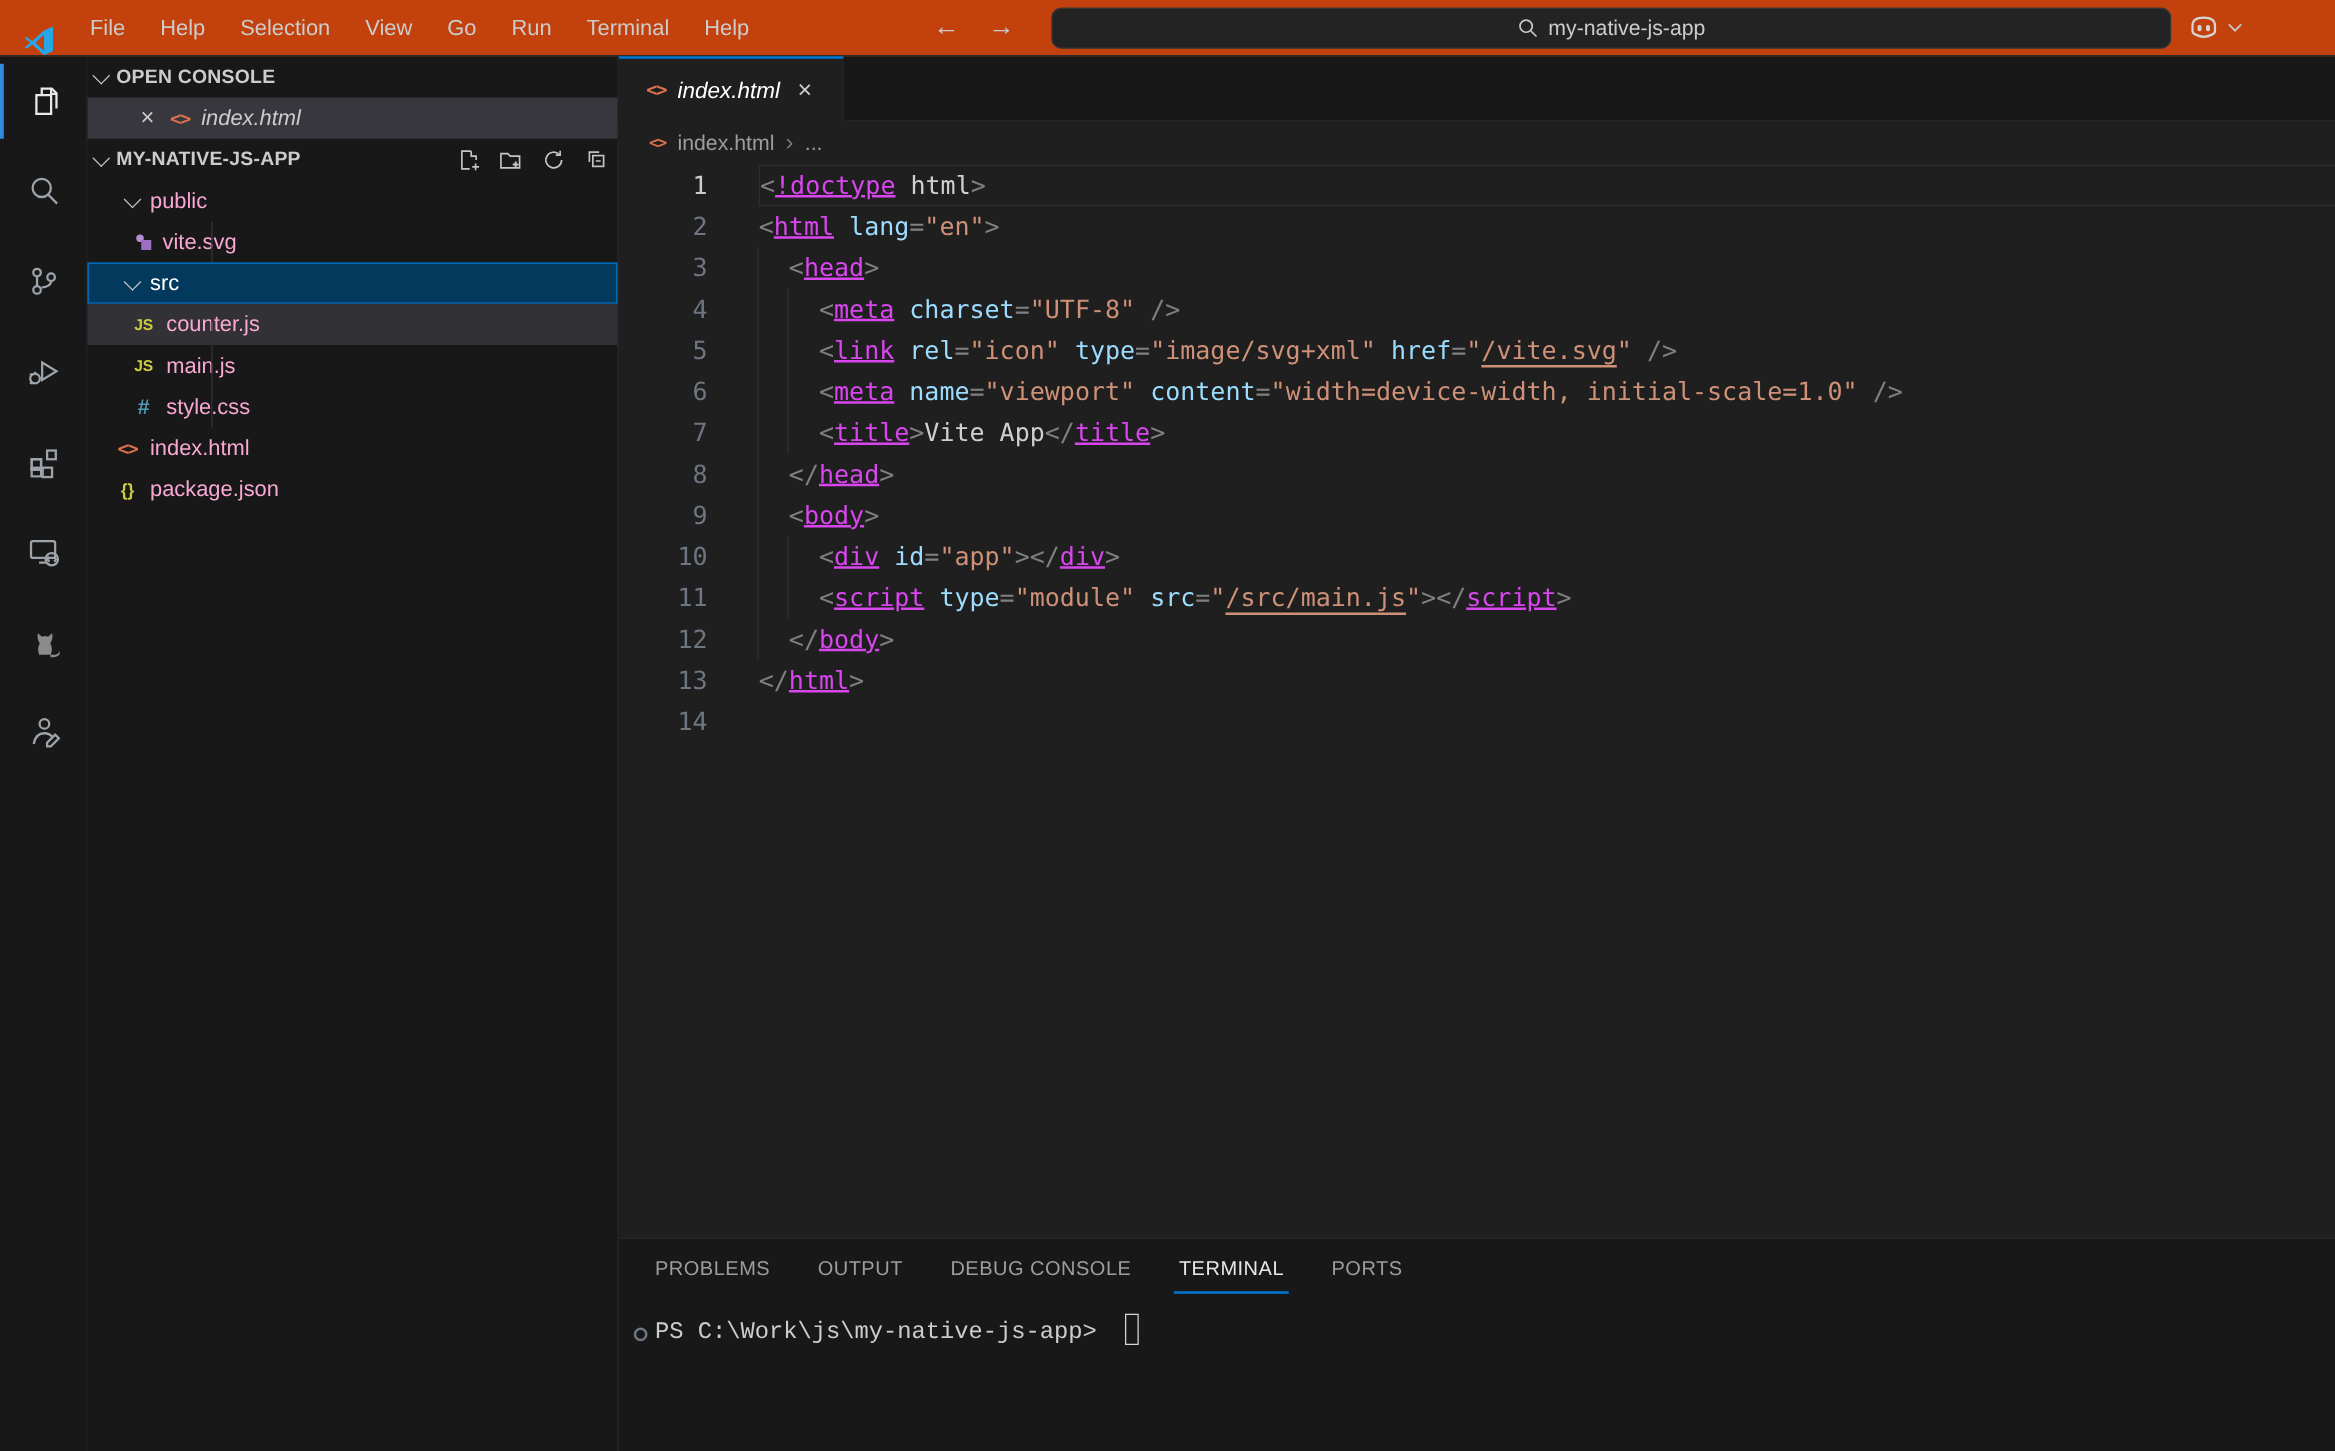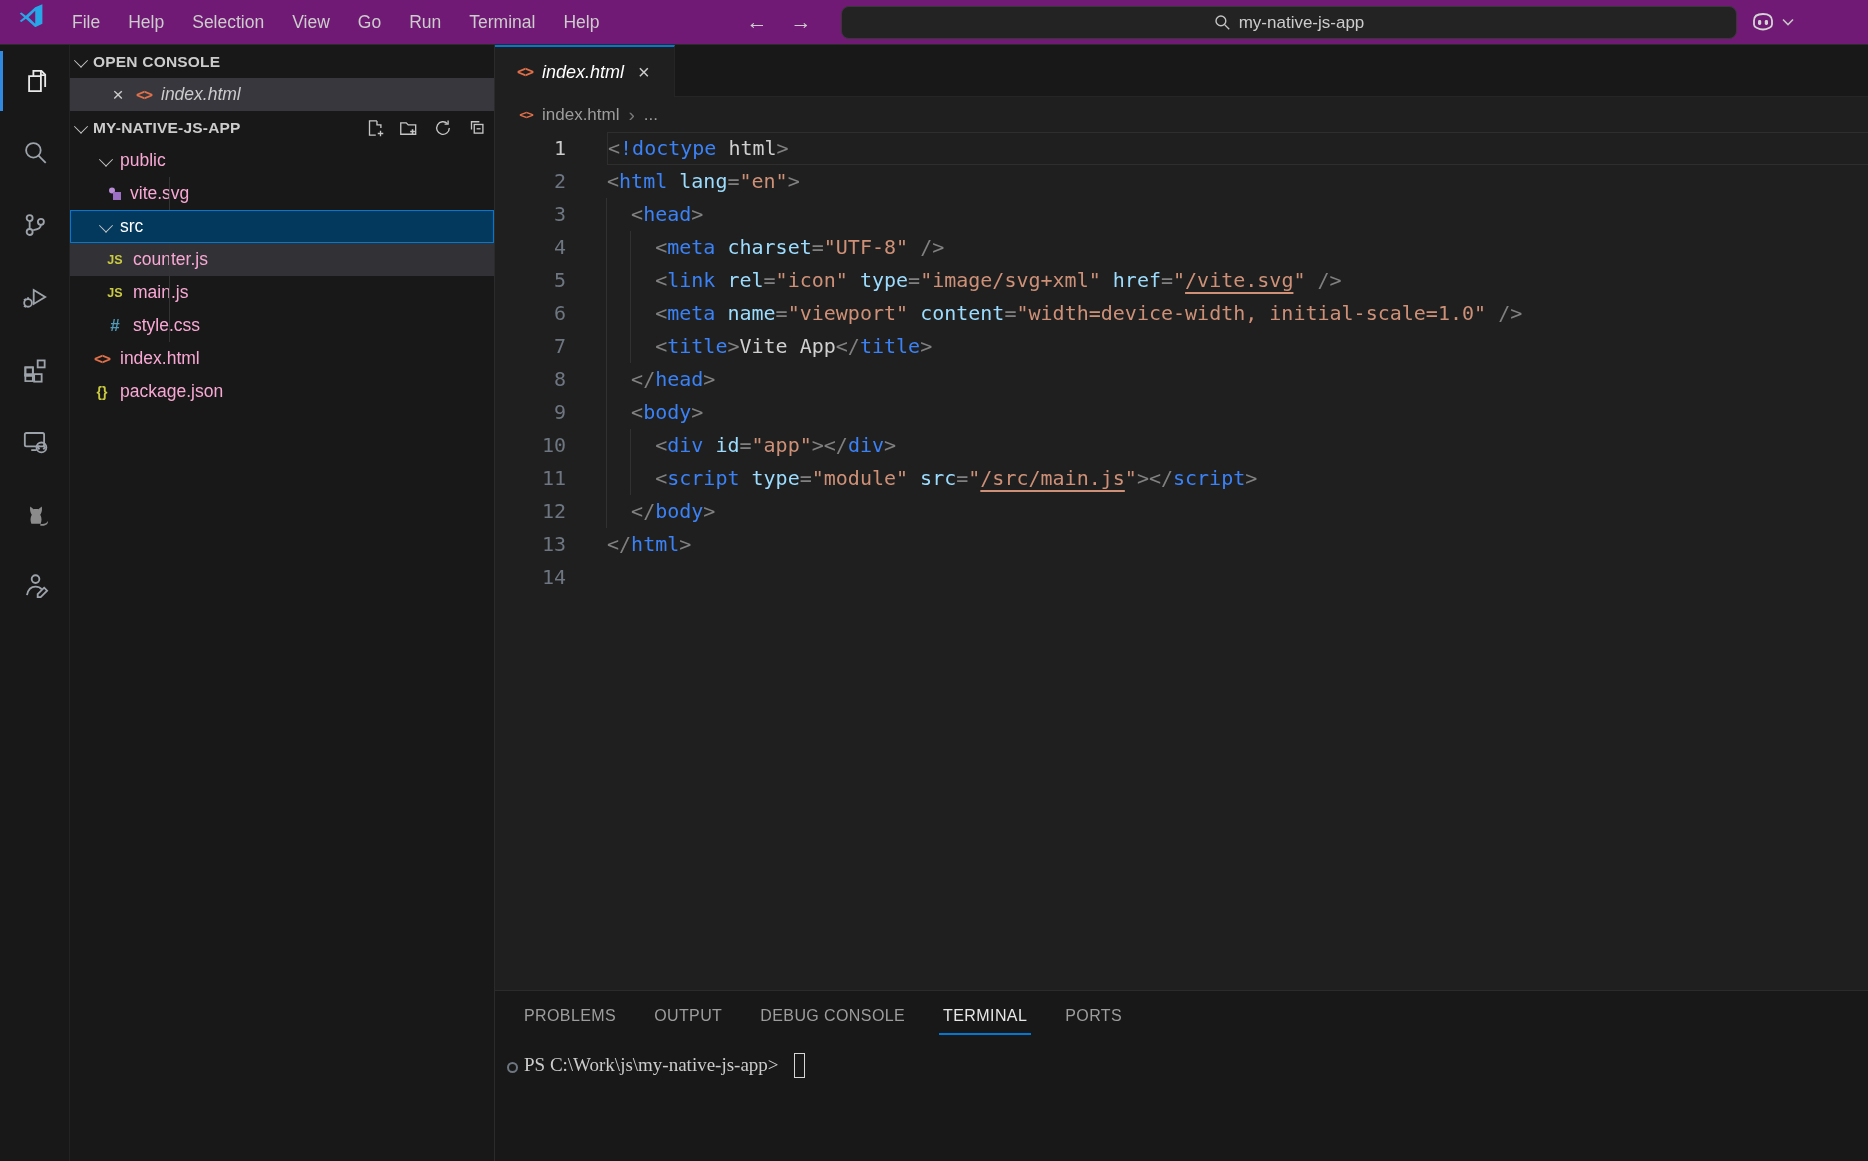--- a/index.html
+++ b/index.html
@@ -1,22 +1,22 @@
 <!DOCTYPE html>
 <html><head>
 <meta charset="utf-8">
 <style>
   * { margin:0; padding:0; box-sizing:border-box; }
   html,body { width:1868px; height:1161px; overflow:hidden; background:#1f1f1f;
               font-family:"Liberation Sans", sans-serif; color:#cccccc; }
   .app { width:1868px; height:1161px; display:flex; flex-direction:column; }
 
   
-  .titlebar { height:45px; background:#701a75; border-bottom:1px solid #2b2b2b;
-              display:flex; align-items:flex-start; position:relative; flex:0 0 45px; }
+  .titlebar { height:45px; background:#c2410c; border-bottom:1px solid #2b2b2b;
+              display:flex; align-items:flex-end; position:relative; flex:0 0 45px; }
   .logo { width:27px; height:27px; margin-left:17px; display:flex; align-items:center; justify-content:center; }
   .menubar { display:flex; margin-left:14px; }
   .menu-item { padding:0 14px; font-size:17.5px; line-height:44px; color:#cccccc; cursor:default; }
   .nav-arrows { position:absolute; left:744px; top:0; height:44px; display:flex; align-items:center; gap:18px;
                 font-size:21px; color:#cccccc; }
   .nav-arrows span { width:26px; text-align:center; }
   .searchbox { position:absolute; left:841px; top:6px; width:896px; height:33px; background:#232323;
                border:1px solid #383838; border-radius:8px; display:flex; align-items:center;
                justify-content:center; gap:8px; color:#cccccc; font-size:17px; }
   .copilot { position:absolute; left:1750px; top:0; height:44px; display:flex; align-items:center; gap:6px; }
@@ -73,32 +73,32 @@
   .breadcrumb .bc-sep { margin:0 9px; color:#7a7a7a; font-size:19px; }
 
   
   .code-area { flex:1; font-family:"DejaVu Sans Mono", monospace; font-size:20px; overflow:hidden; }
   .cline { height:33px; display:flex; line-height:33px; white-space:pre; }
   .ln { width:71px; text-align:right; color:#6e7681; flex:0 0 71px; }
   .lc { flex:1; margin-left:41px; position:relative; }
   .cline.cur .lc { border-top:1px solid #2e2e2e; border-bottom:1px solid #2e2e2e; border-left:1px solid #2e2e2e; line-height:31px; }
   .cline.cur .ln { color:#cccccc; }
   .cg { position:absolute; top:0; bottom:0; border-left:1px solid #313131; }
-  .tk-p { color:#808080; } .tk-t { color:#3b82f6; } .tk-a { color:#9cdcfe; }
+  .tk-p { color:#808080; } .tk-t { color:#d946ef;text-decoration:underline; } .tk-a { color:#9cdcfe; }
   .tk-s { color:#ce9178; } .tk-x { color:#d0d0d0; }
   .tk-u { color:#ce9178; text-decoration:underline; text-underline-offset:5px; }
 
   
   .panel { height:171px; flex:0 0 171px; background:#181818; border-top:1px solid #2b2b2b; }
   .panel-tabs { height:49px; display:flex; padding-left:10px; align-items:center; }
   .ptab { padding:0 19px; font-size:16px; letter-spacing:.4px; color:#9d9d9d; height:49px;
           line-height:49px; position:relative; }
   .ptab.active { color:#e7e7e7; }
   .ptab.active::after { content:""; position:absolute; left:15px; right:15px; bottom:5px; height:2px; background:#0078d4; }
-  .terminal { font-family:Liberation Serif, serif; font-size:19px; color:#cccccc;
+  .terminal { font-family:Liberation Mono, monospace; font-size:19px; color:#cccccc;
               padding:14px 0 0 29px; position:relative; }
   .term-circle { position:absolute; left:11px; top:21px; }
   .cursor { display:inline-block; width:11px; height:25px; border:1.5px solid #d6d6d6; vertical-align:middle;
             margin-left:11px; margin-top:-3px; }
 
   svg { display:block; }
 </style>
 </head>
 <body>
 

